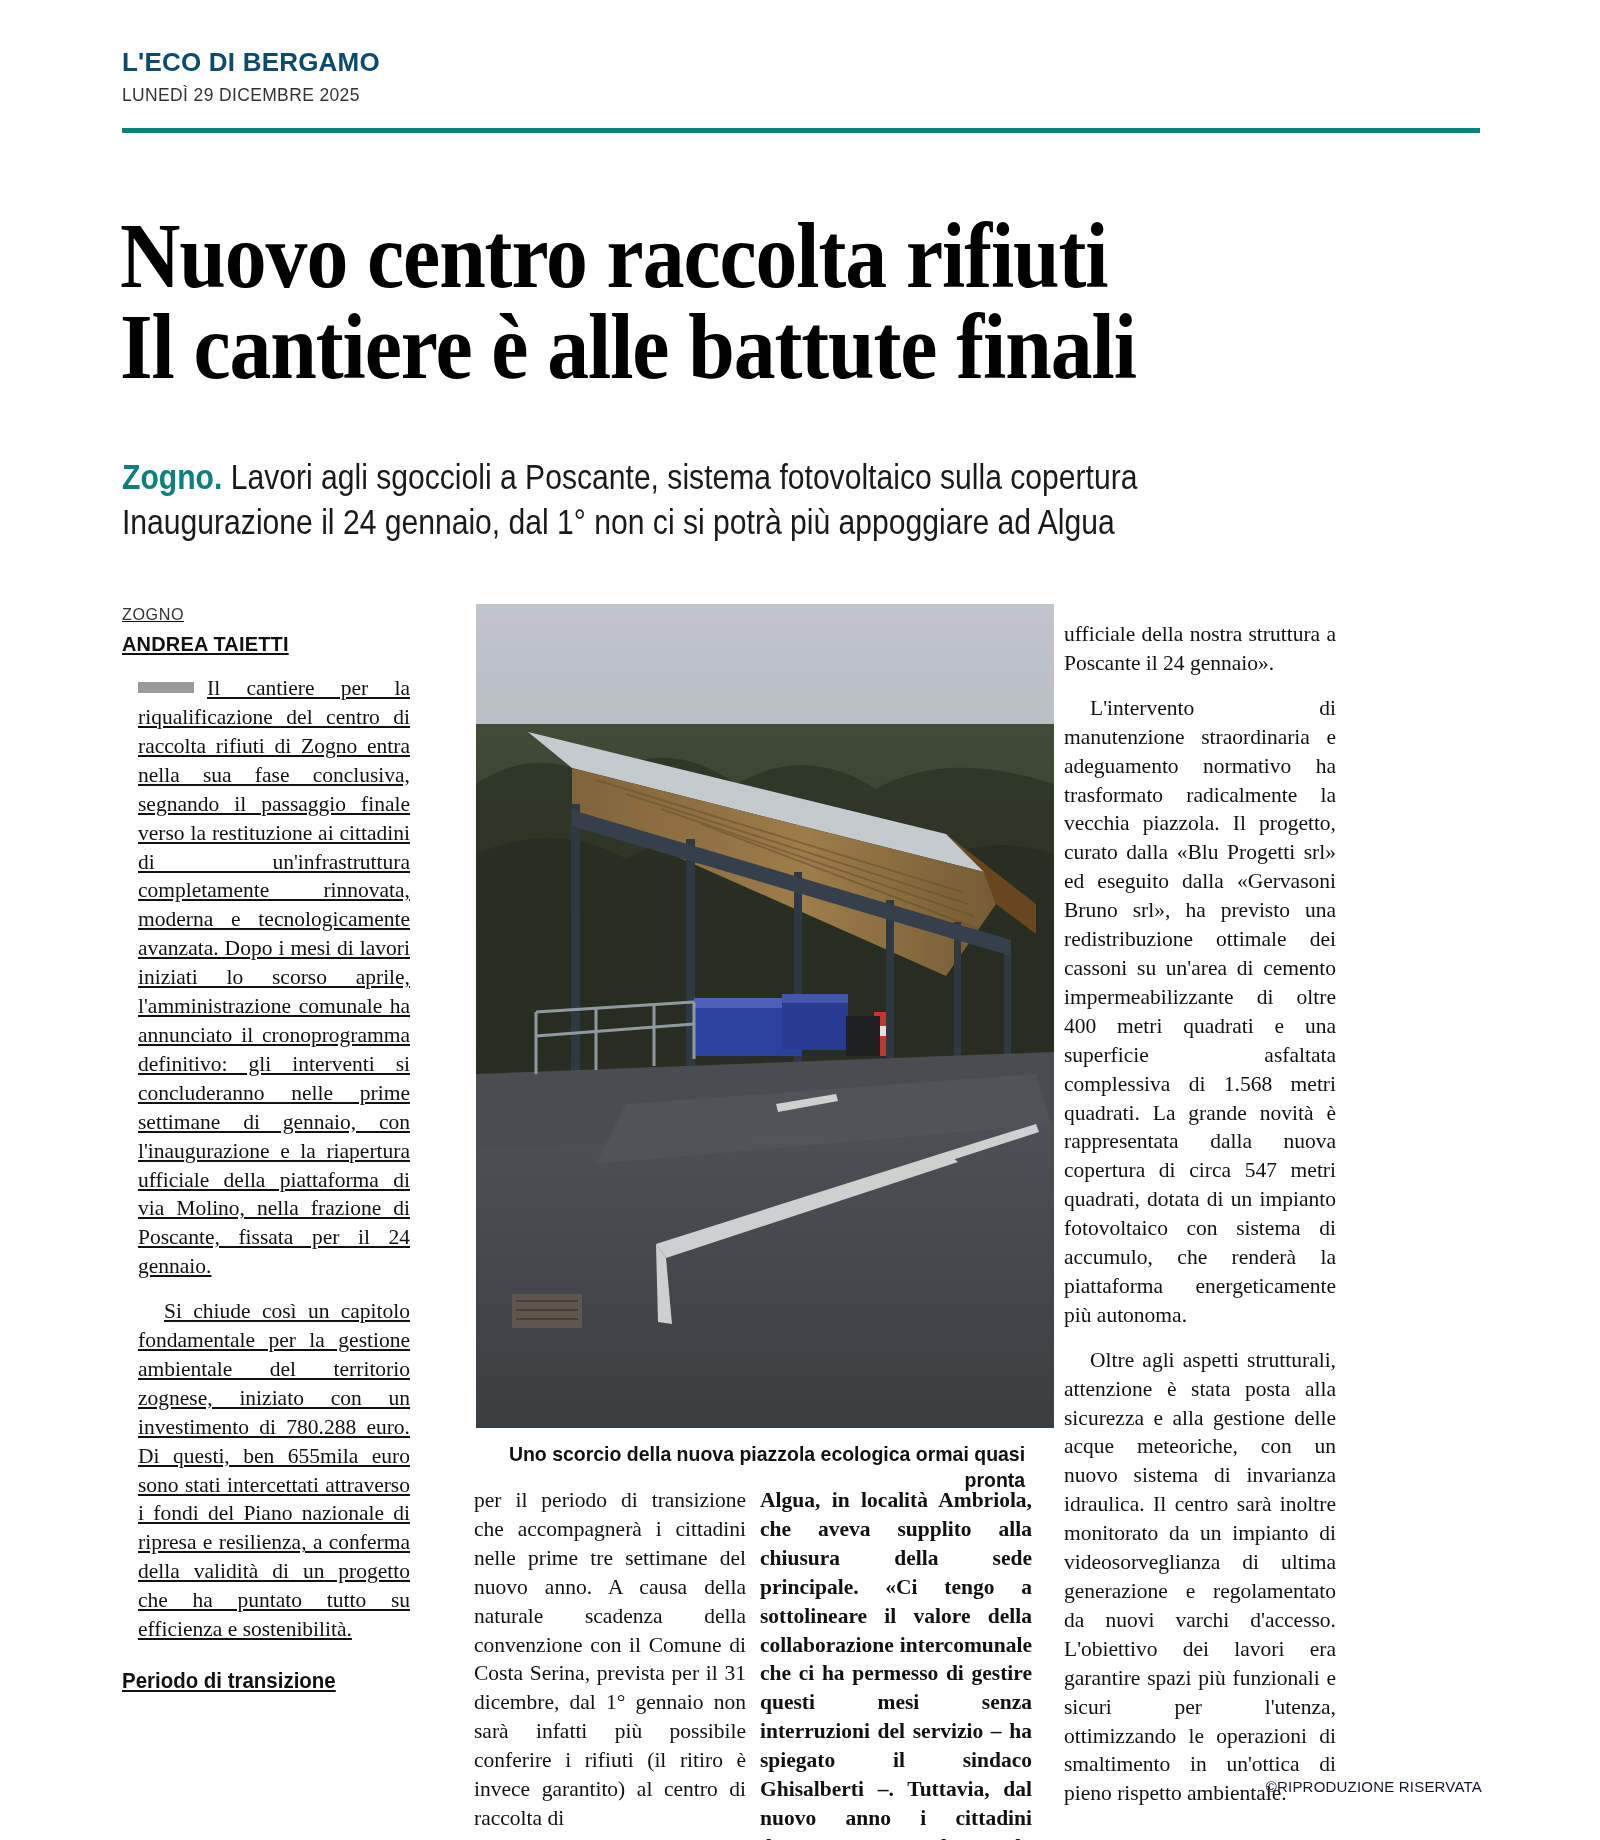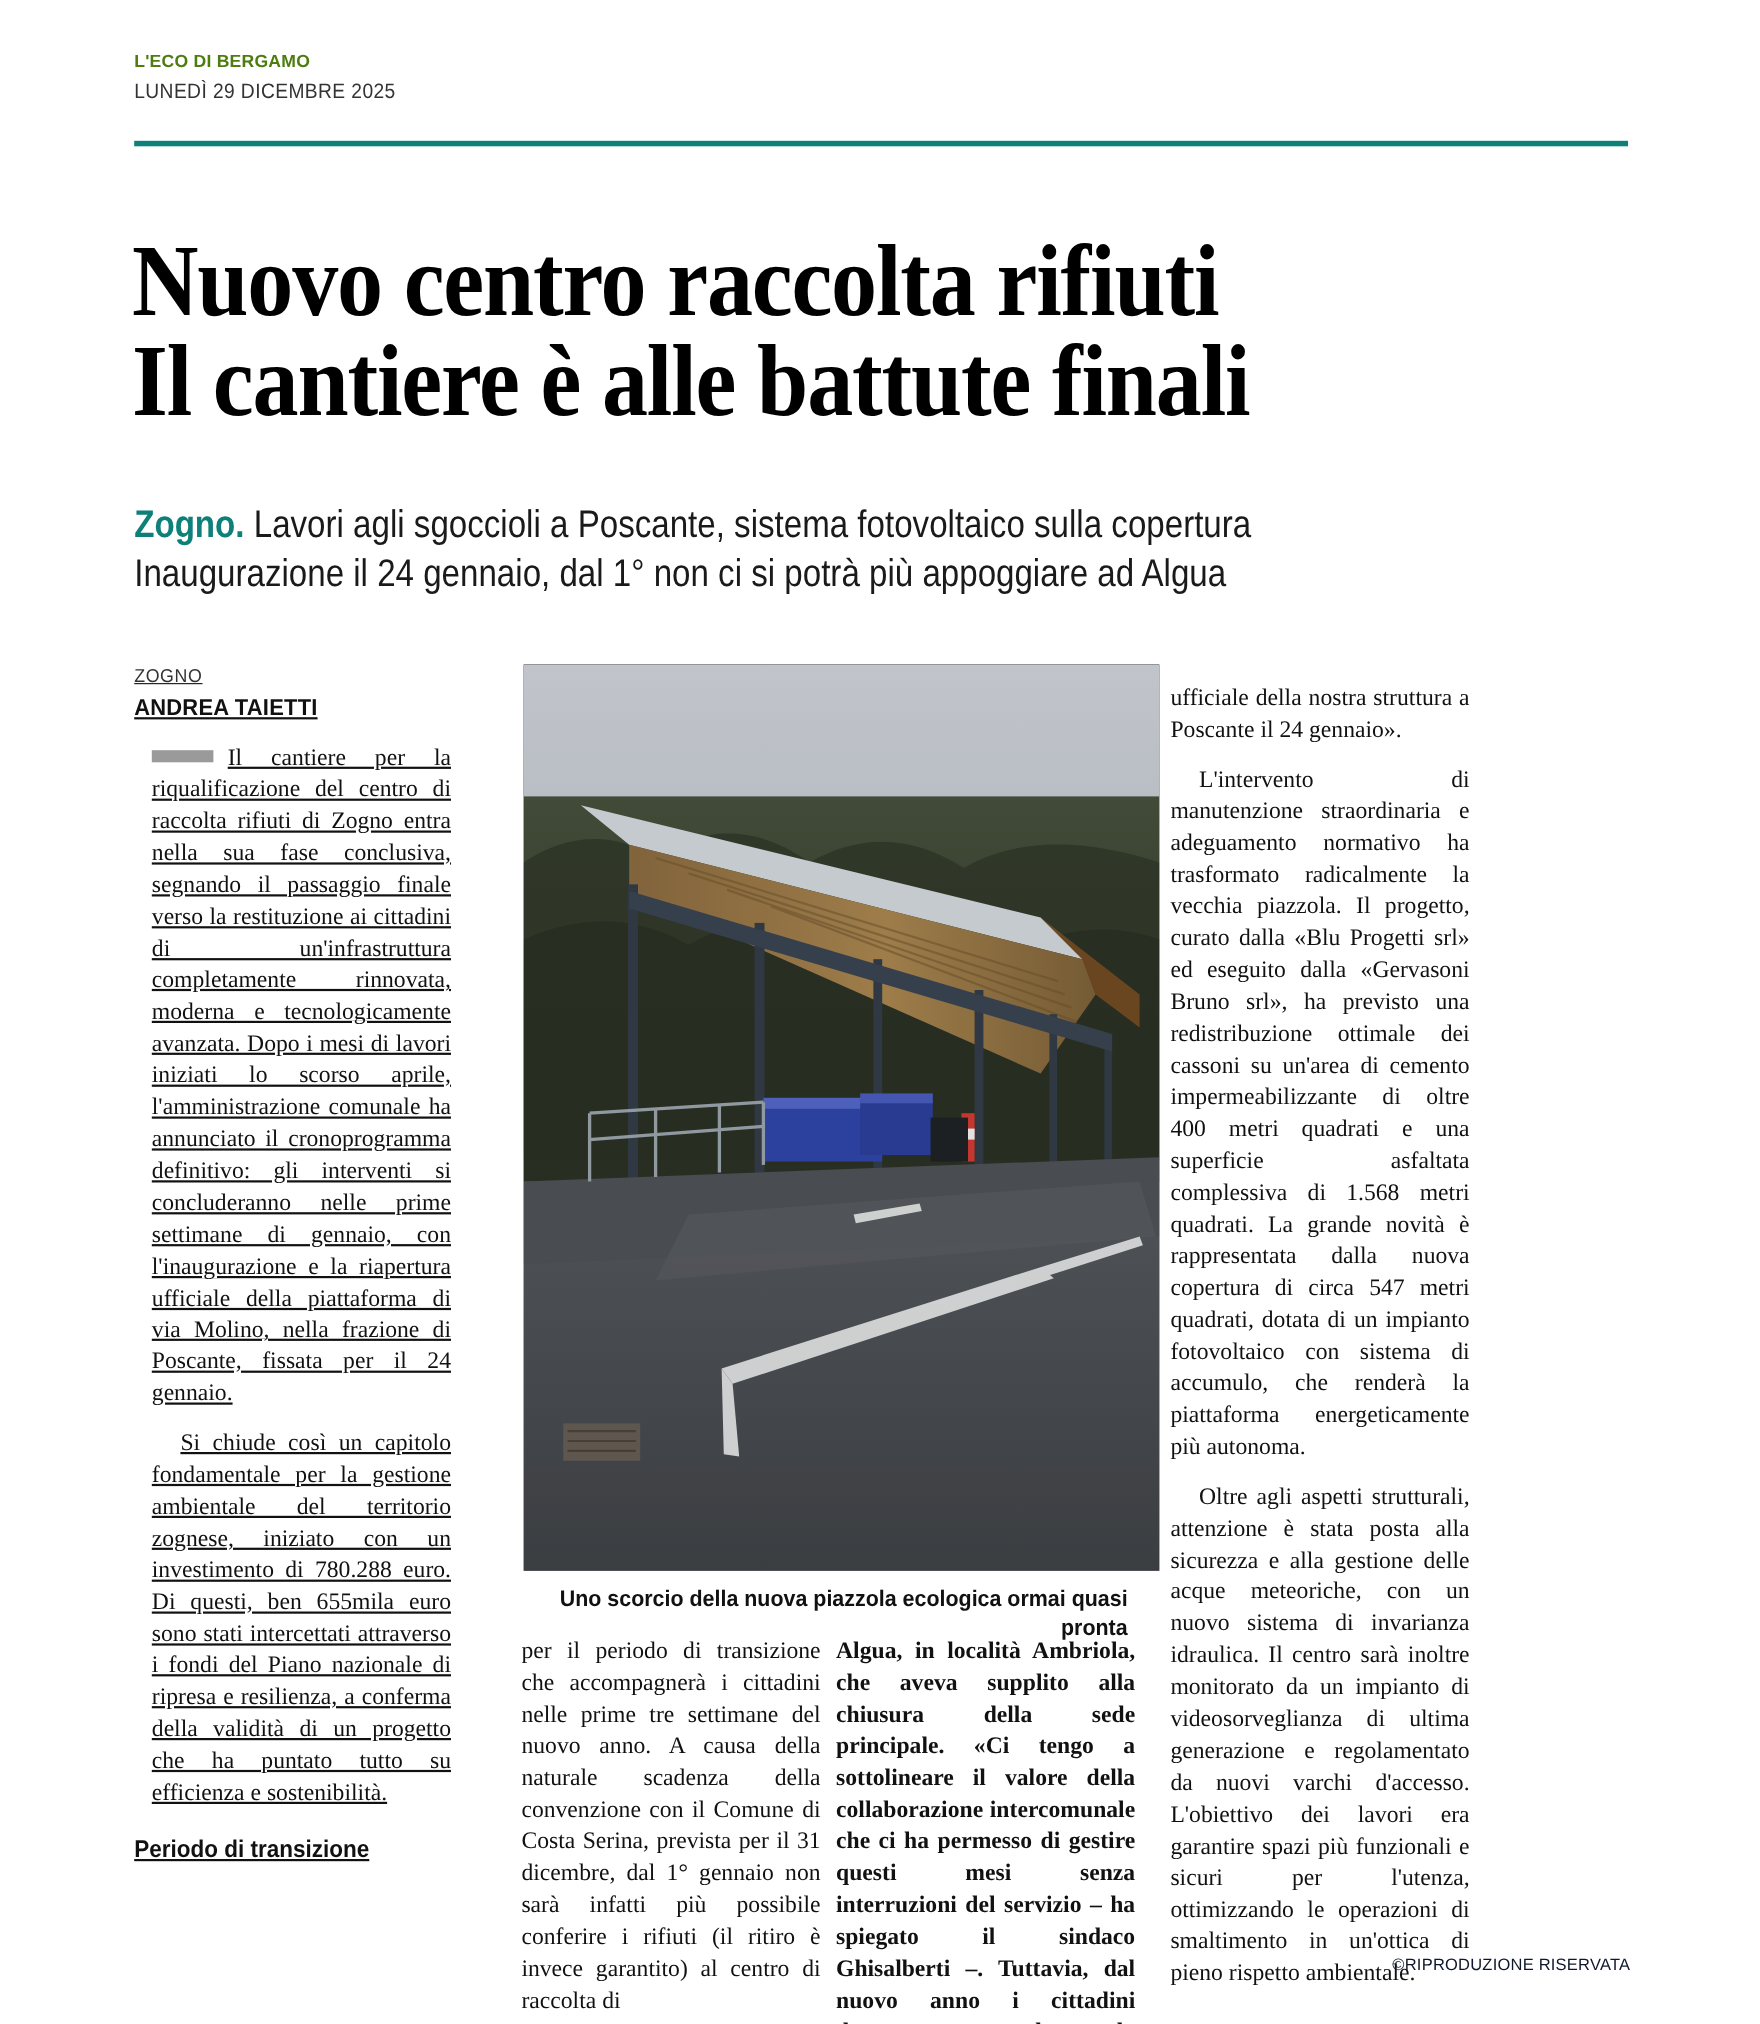--- a/index.html
+++ b/index.html
@@ -9,22 +9,22 @@
     font-family:"Liberation Serif", serif;
     color:#111;
     overflow:hidden;
   }
   .page{position:relative;width:1600px;height:1840px;padding:0;box-sizing:border-box;}
 
   
   .masthead{position:absolute;left:122px;top:48px;width:1360px;}
   .masthead-title{
     font-family:"Liberation Sans", sans-serif;
-    font-weight:bold;font-size:16px;letter-spacing:.2px;
-    color:#4d7c0f;line-height:1.1;
+    font-weight:bold;font-size:26px;letter-spacing:.2px;
+    color:#0c4a6e;line-height:1.1;
   }
   .masthead-date{
     font-family:"Liberation Sans", sans-serif;
     font-weight:400;font-size:19px;letter-spacing:.4px;
     color:#333;margin-top:7px;
     transform:scaleX(.92);transform-origin:left center;
   }
   .rule-teal{
     position:absolute;left:122px;top:128px;width:1358px;height:5px;
     background:#0d8079;

